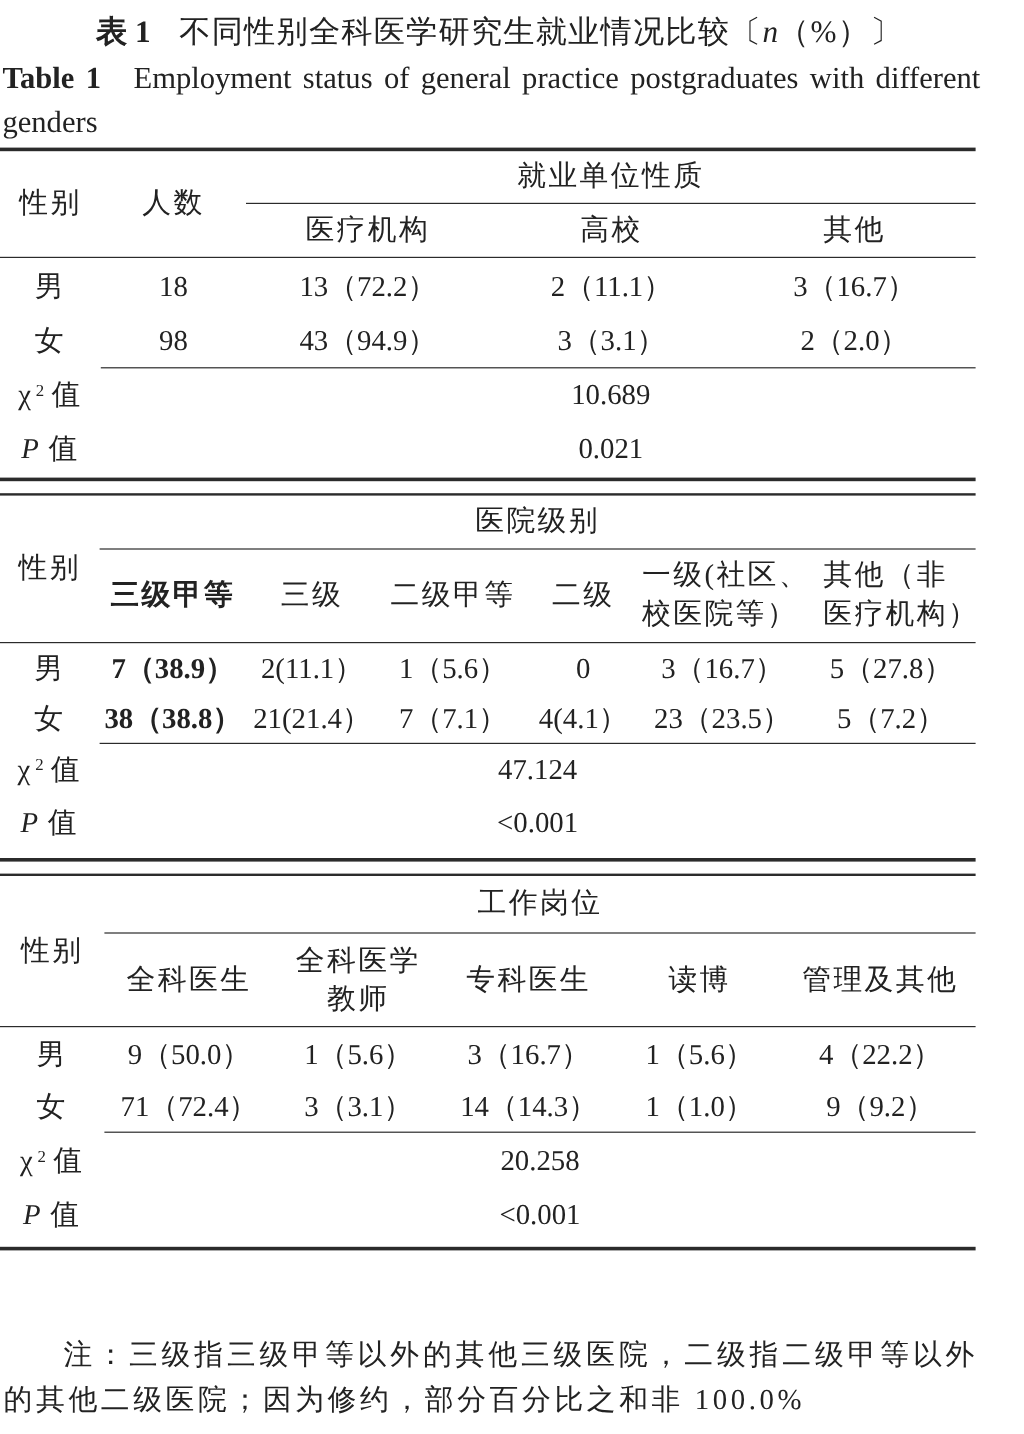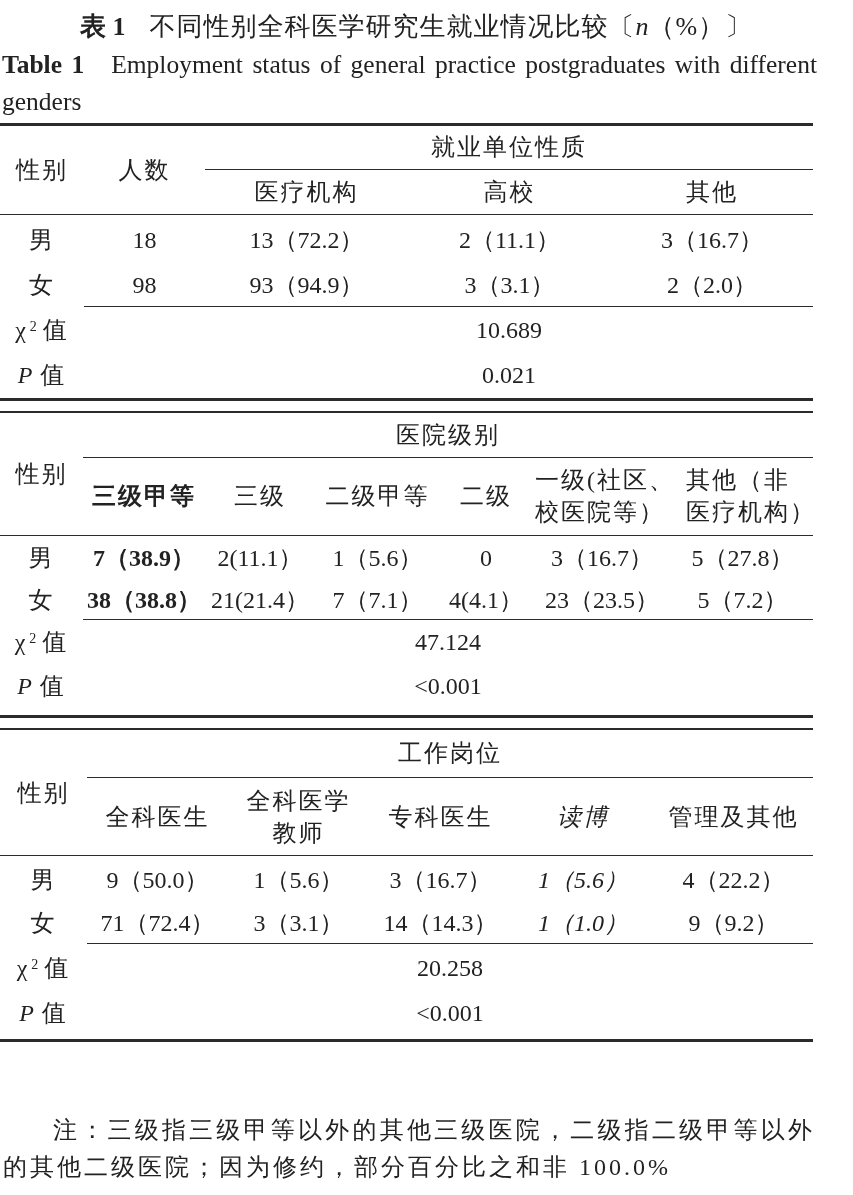--- a/index.html
+++ b/index.html
@@ -75,21 +75,21 @@
   .bm  { top: 536px; height: 44px; }
   .bf  { top: 580px; height: 39px; }
   .bx  { top: 620.5px; height: 43px; }
   .bp  { top: 663px; height: 46px; }
 
   
   .d0 { left: 0; width: 87px; }
   .d1 { left: 87px; width: 141px; }
   .d2 { left: 228px; width: 141px; }
   .d3 { left: 369px; width: 143px; }
-  .d4 { left: 512px; width: 142px; font-style: italic; }
+  .d4 { left: 512px; width: 142px; }
   .d5 { left: 654px; width: 159px; }
   .d15{ left: 87px; width: 726px; }
   .dh  { top: 730px; height: 46.5px; }
   .dhs { top: 730px; height: 125px; }
   .dsub{ top: 778px; height: 77px; }
   .dm  { top: 856.5px; height: 46px; }
   .df  { top: 902.5px; height: 40.5px; }
   .dx  { top: 944.5px; height: 46px; }
   .dp  { top: 990.5px; height: 45px; }
 
@@ -121,21 +121,21 @@
   <div class="rule thin" style="top:214px;left:0;width:813px"></div>
 
   <div class="c zh a0 am">男</div>
   <div class="c a1 am">18</div>
   <div class="c a2 am">13（72.2）</div>
   <div class="c a3 am">2（11.1）</div>
   <div class="c a4 am">3（16.7）</div>
 
   <div class="c zh a0 af">女</div>
   <div class="c a1 af">98</div>
-  <div class="c a2 af">93（94.9）</div>
+  <div class="c a2 af">43（94.9）</div>
   <div class="c a3 af">3（3.1）</div>
   <div class="c a4 af">2（2.0）</div>
   <div class="rule thin" style="top:306px;left:84px;width:729px"></div>
 
   <div class="c zh a0 ax stat">
       <span class="sym">χ</span>
       <sup>2</sup>
       <span>值</span>
     </div>
   <div class="c a24 ax">10.689</div>

